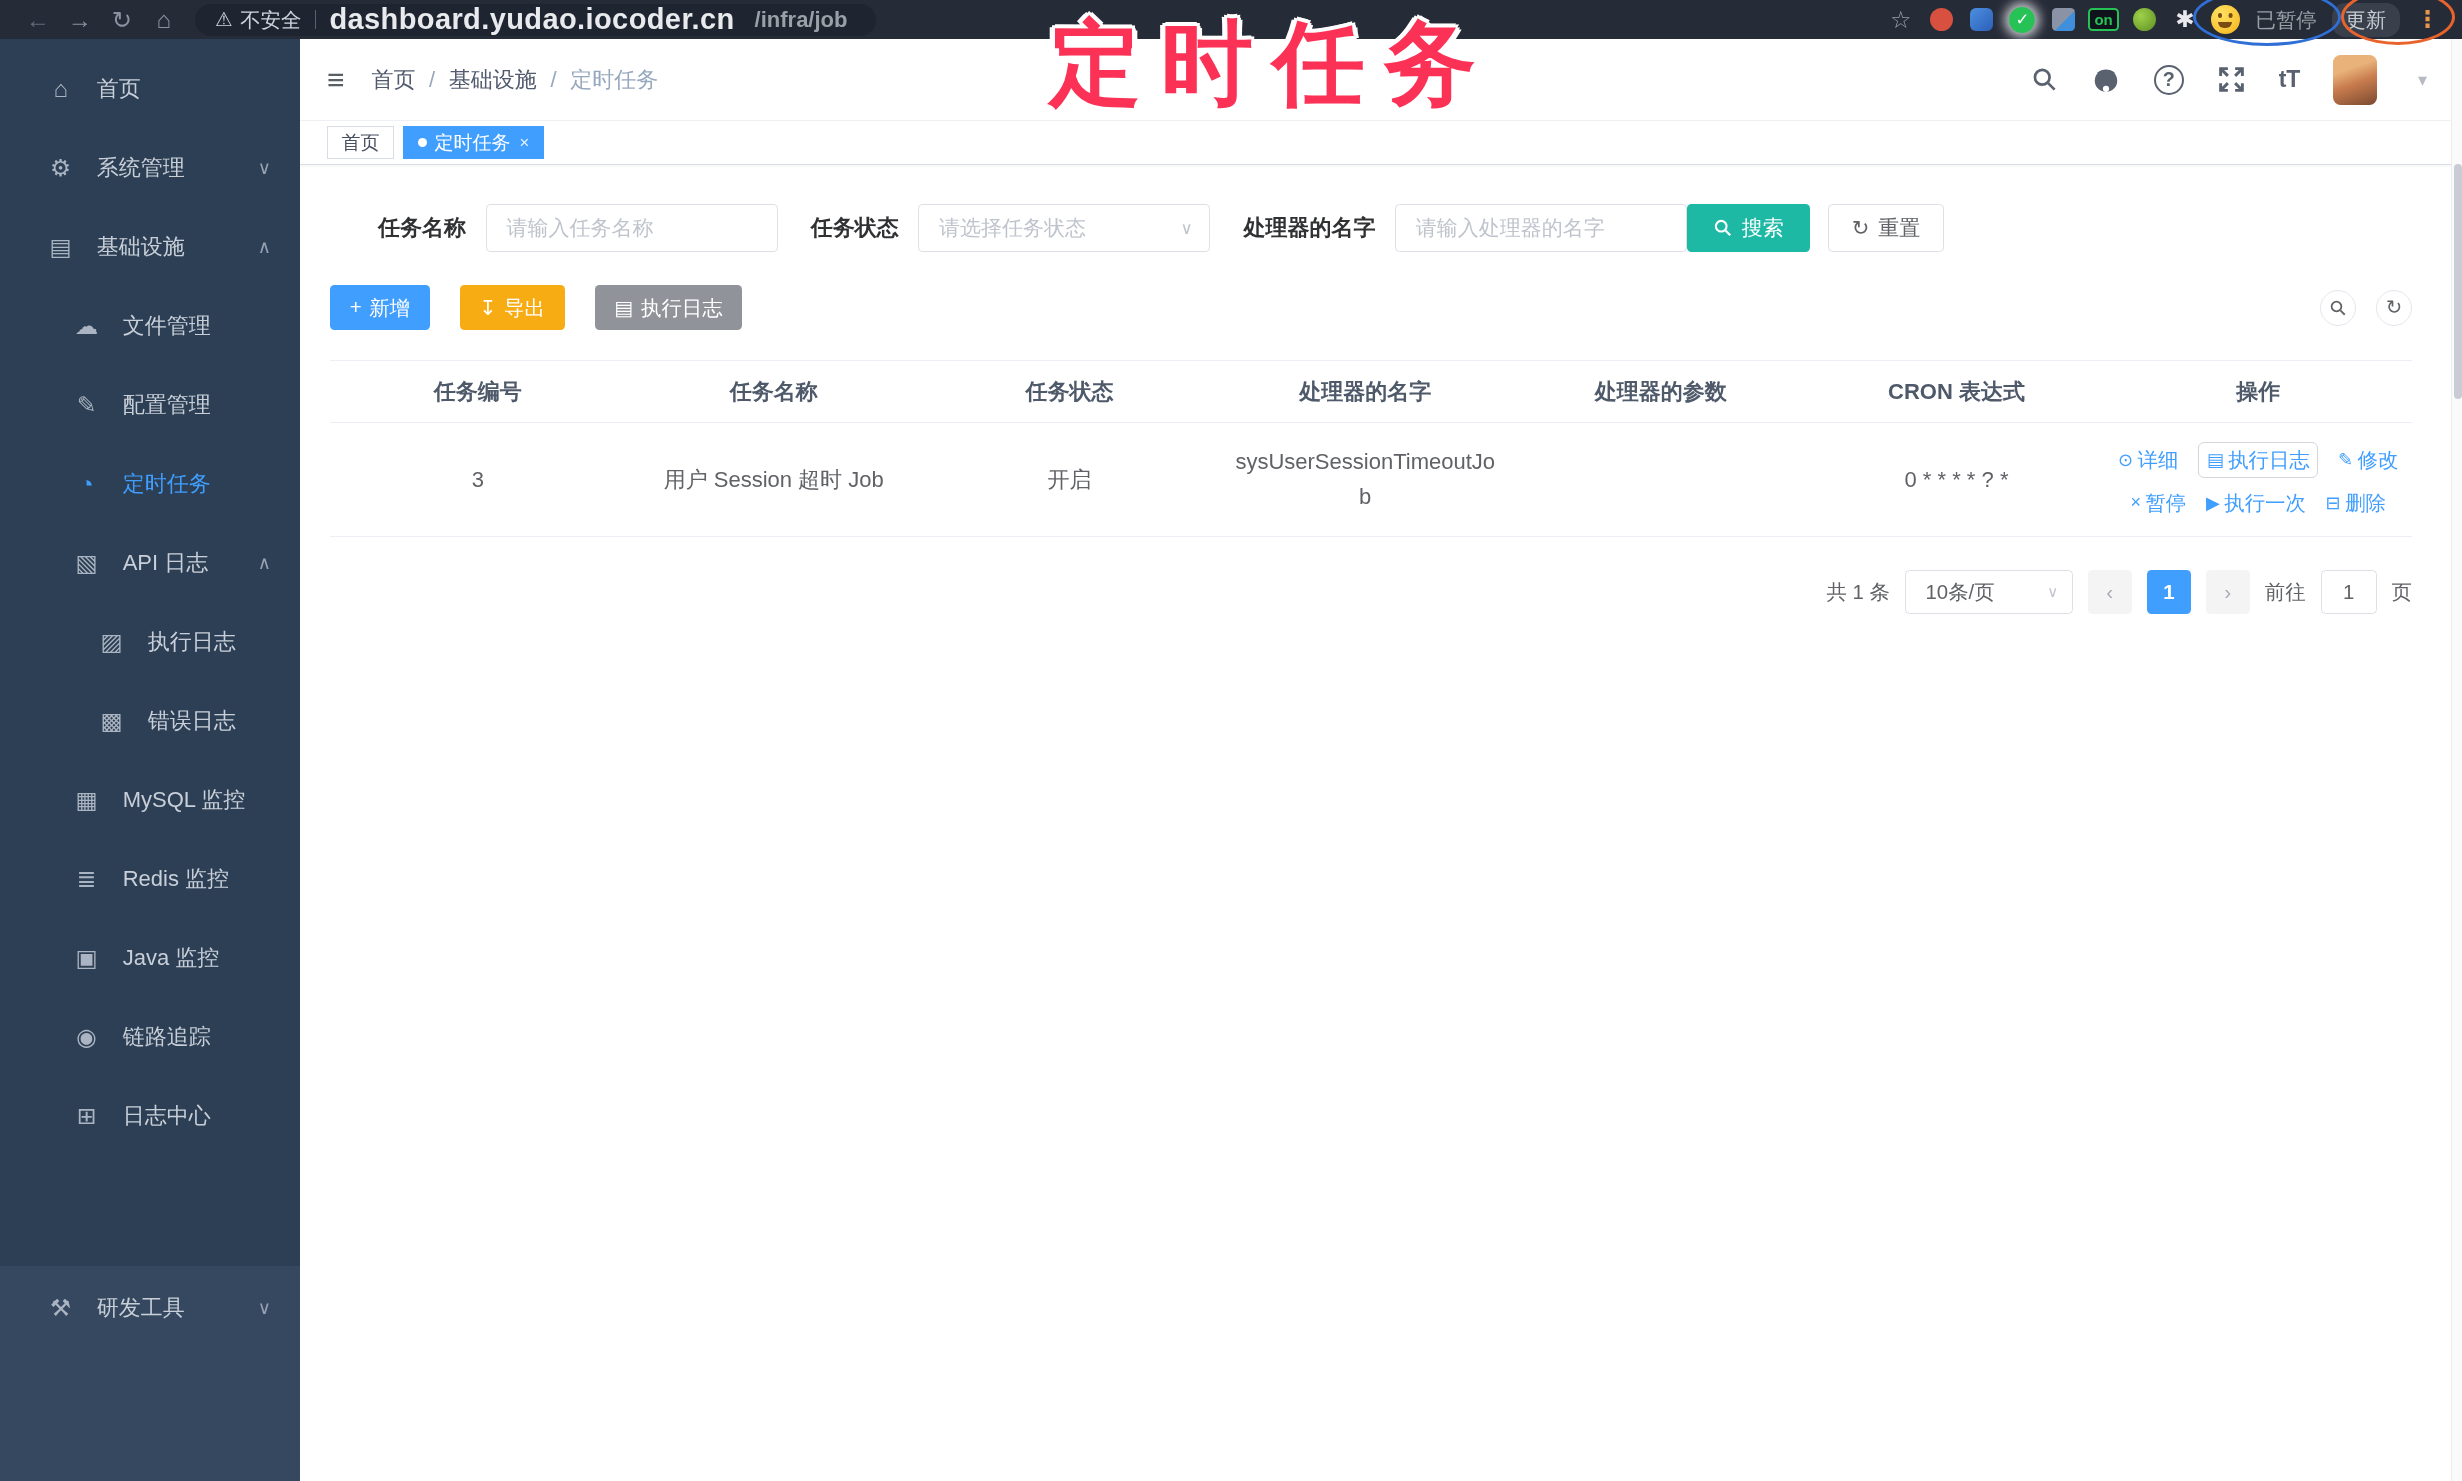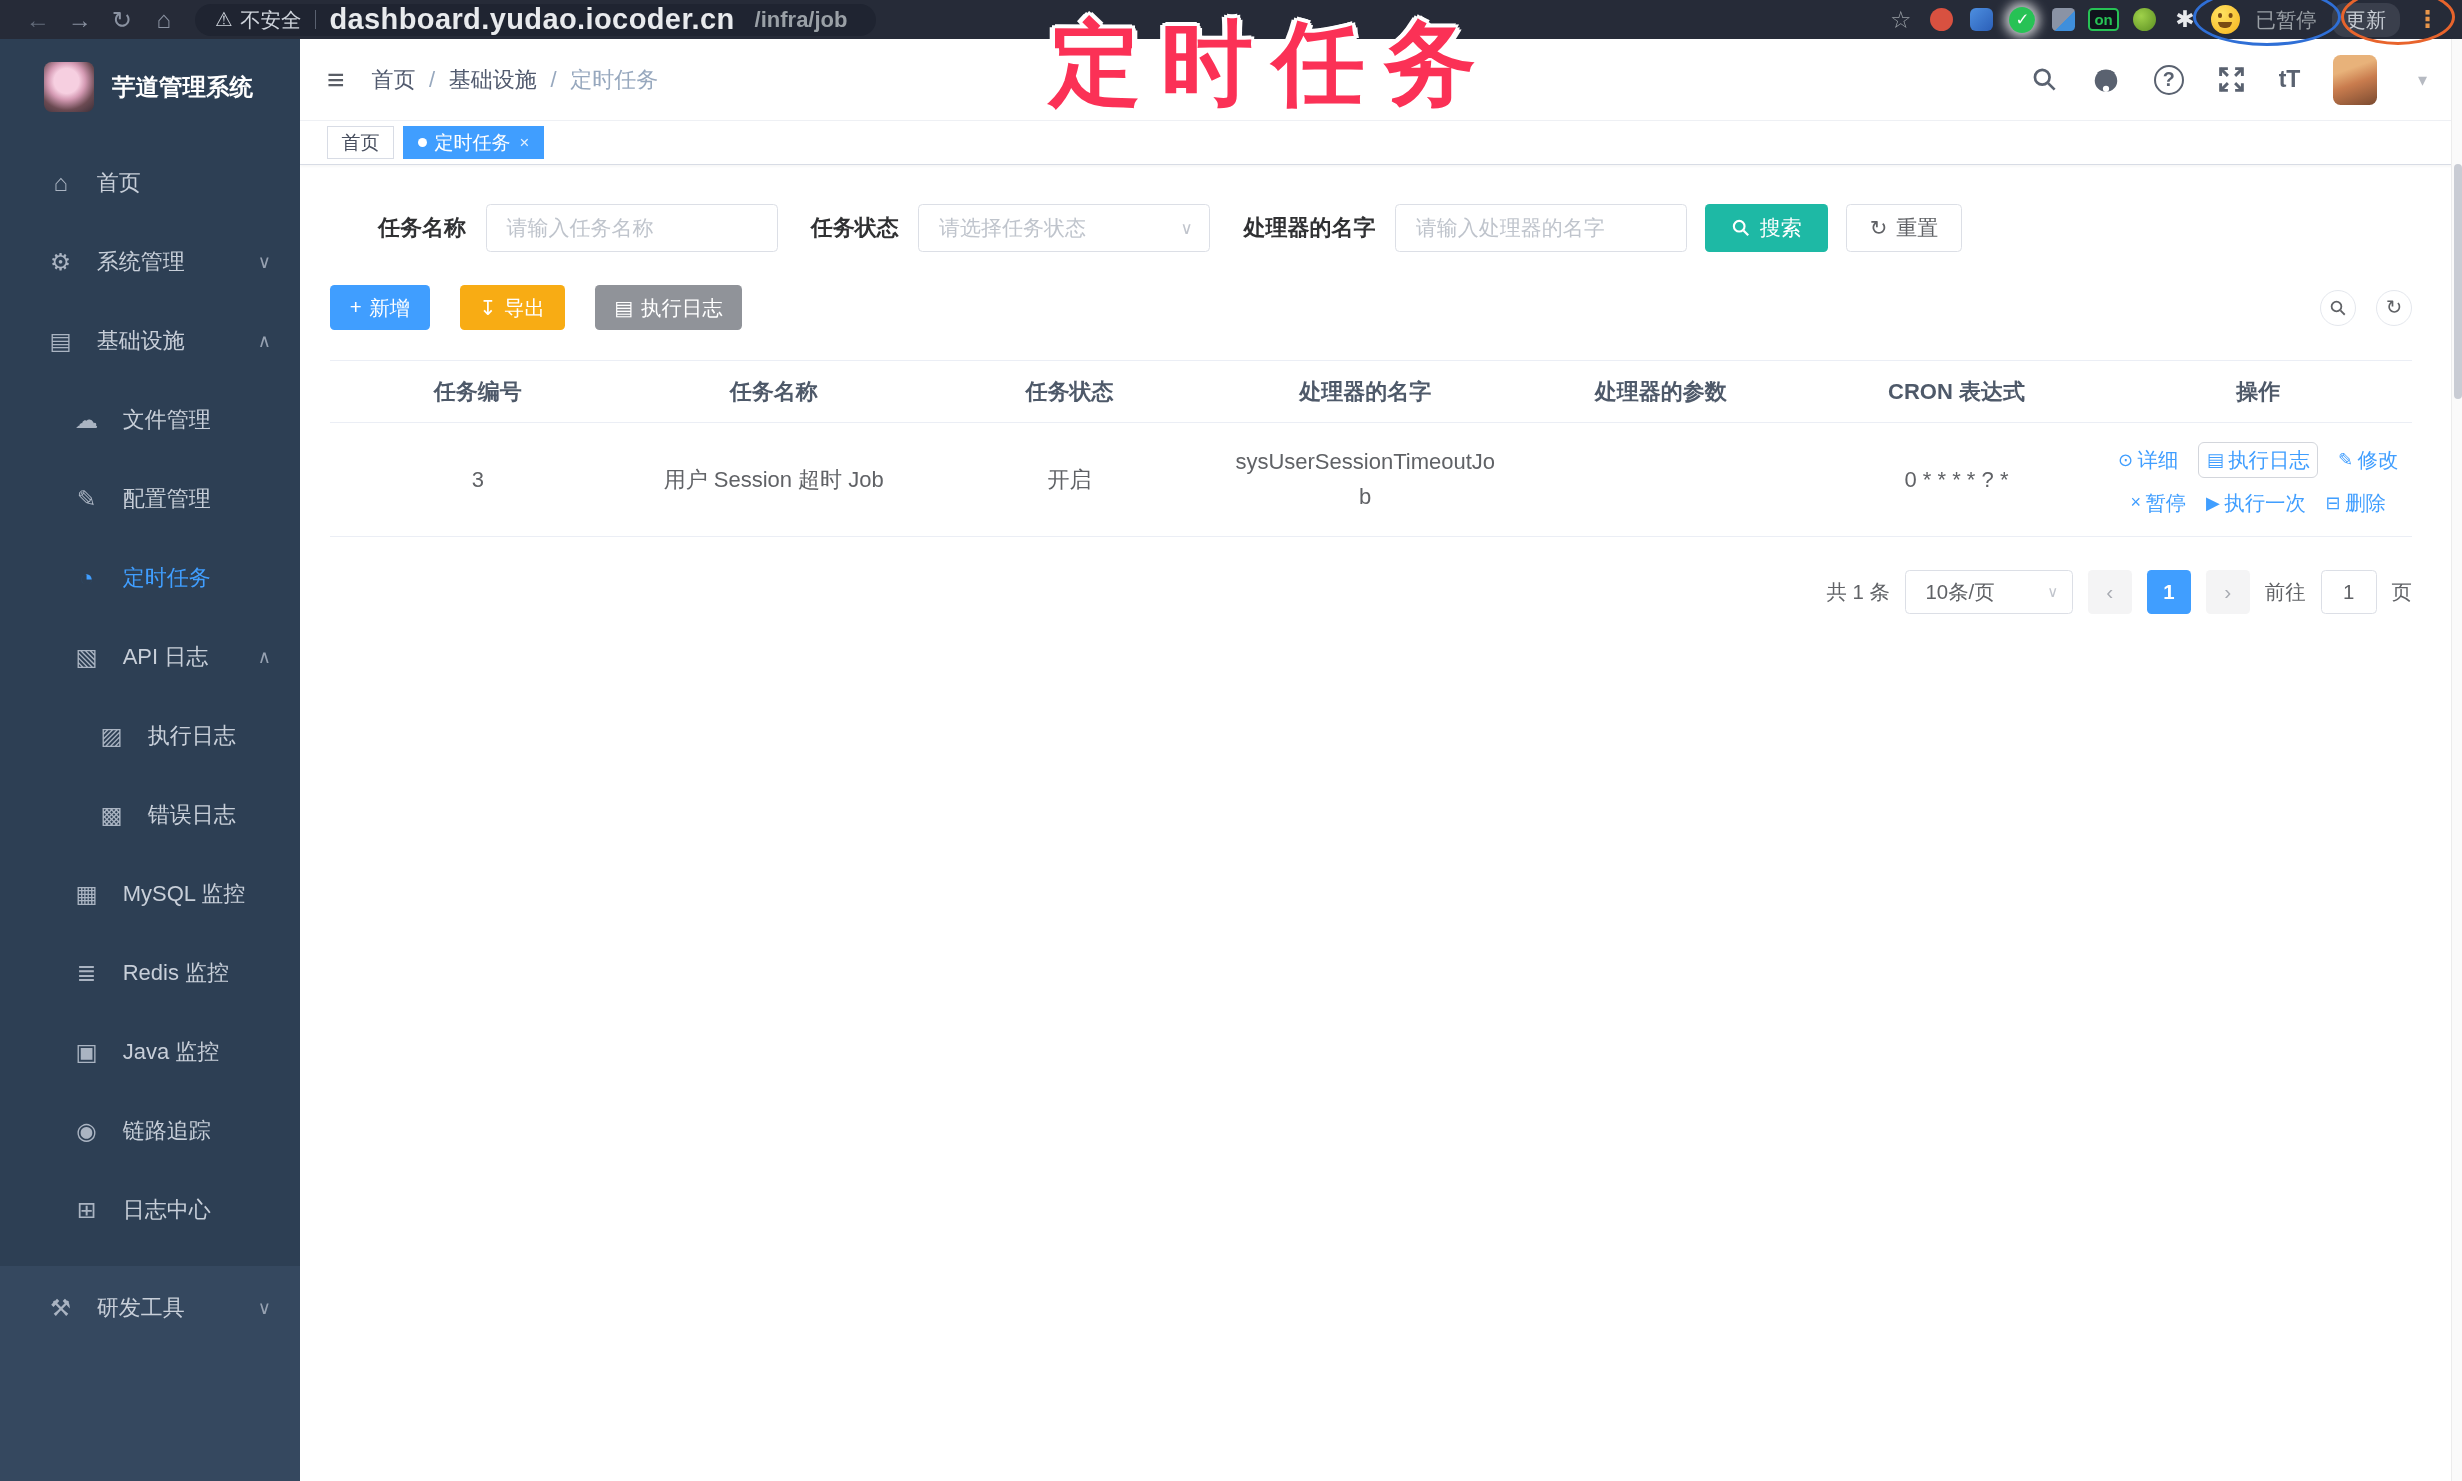--- a/index.html
+++ b/index.html
@@ -81,21 +81,21 @@
   
   .content { flex:1; padding:39px 50px 0 30px; position:relative; }
   .filters { display:flex; align-items:center; margin-left:48px; }
   .f-label { font-size:22px; color:#303133; font-weight:bold; margin-right:19.7px; white-space:nowrap; }
   .f-input { width:292px; height:48px; border:0.8px solid #dcdfe6; border-radius:4.5px; padding:0 19.7px; font-size:21px; color:#0369a1; outline:none; font-family:inherit; }
   .f-input::placeholder { color:#bfc4cc; }
   .f-select { width:292px; height:48px; border:0.8px solid #dcdfe6; border-radius:4.5px; padding:0 19.7px; font-size:21px; color:#bfc4cc; display:flex; align-items:center; cursor:pointer; position:relative; }
   .f-select .sel-caret { position:absolute; right:16.7px; color:#c0c4cc; font-size:16.7px; }
   .f-gap { width:33px; }
   .btn { height:48px; border:none; border-radius:4.5px; font-size:21px; display:inline-flex; align-items:center; justify-content:center; gap:9px; cursor:pointer; font-family:inherit; }
-  .btn-search { background:#1EB9A5; color:#fff; padding:0 26px; margin-left:18px; }
+  .btn-search { background:#1EB9A5; color:#fff; padding:0 26px; }
   .btn-reset { background:#fff; color:#606266; border:0.8px solid #dcdfe6; padding:0 23px; margin-left:18px; }
 
   .toolbar { display:flex; align-items:center; margin-top:33px; }
   .btn-sm { height:45px; border-radius:4.5px; font-size:20.4px; color:#fff; display:inline-flex; align-items:center; gap:7.6px; padding:0 19.7px; border:none; cursor:pointer; font-family:inherit; }
   .btn-add { background:#409EFF; }
   .btn-export { background:#F8AC14; margin-left:30px; }
   .btn-joblog { background:#909399; margin-left:30px; }
   .toolbar-right { margin-left:auto; display:flex; gap:19.7px; }
   .circle-btn { width:36px; height:36px; border-radius:50%; border:1.5px solid #e4e7ed; background:#fff; color:#606266; display:flex; align-items:center; justify-content:center; cursor:pointer; font-size:19.7px; }
 
@@ -169,24 +169,20 @@
   </div>
 </div>
 
 <div class="annot-title">定时任务</div>
 <div class="annot-ellipse blue"></div>
 <div class="annot-ellipse orange"></div>
 
 <div class="app">
 
   <aside class="sidebar">
-    <div class="logo-row">
-      <span class="logo-img"></span>
-      <span class="app-title">芋道管理系统</span>
-    </div>
     <nav class="menu">
       <div class="m-item">
         <span class="mi">⌂</span>
         <span>首页</span>
       </div>
       <div class="m-item">
         <span class="mi">⚙</span>
         <span>系统管理</span>
         <span class="chev">∨</span>
       </div>

